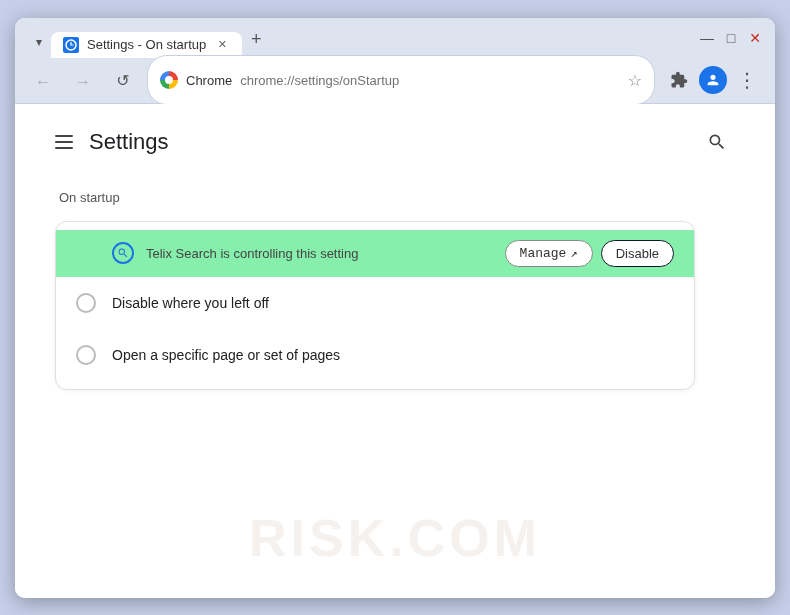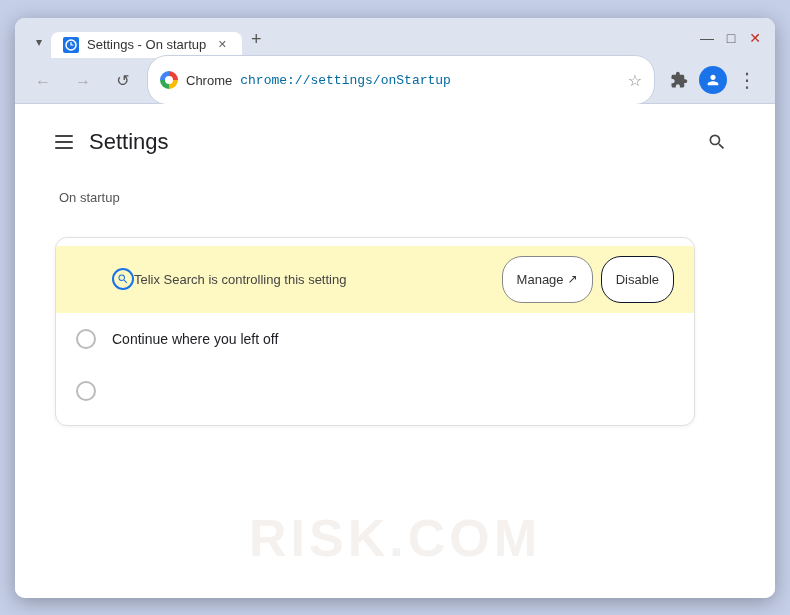--- a/index.html
+++ b/index.html
@@ -149,23 +149,22 @@
       border-radius: 50%;
       background: white;
     }
     .chrome-label {
       font-size: 13px;
       color: #333;
       font-weight: 500;
     }
     .address-text {
       font-size: 13px;
-      color: #0369a1;
-      flex: 1;
-      font-family: Liberation Mono, monospace;
+      color: #737373;
+      flex: 1;
     }
     .address-star {
       color: #888;
       font-size: 16px;
       cursor: pointer;
     }
     .toolbar-icons {
       display: flex;
       gap: 4px;
       align-items: center;
@@ -245,21 +244,21 @@
       display: flex;
       align-items: center;
       justify-content: center;
       cursor: pointer;
       color: #444;
       font-size: 18px;
     }
     .section-title {
       font-size: 13px;
       color: #555;
-      margin-bottom: 32px;
+      margin-bottom: 16px;
       padding-left: 4px;
     }
     
     .options-card {
       background: #ffffff;
       border: 1px solid #e0e0e0;
       border-radius: 12px;
       padding: 8px 0;
       max-width: 640px;
       box-shadow: 0 1px 4px rgba(0,0,0,0.06);
@@ -296,22 +295,22 @@
     }
     .option-label {
       font-size: 14px;
       color: #202124;
     }
     
     .telix-row {
       display: flex;
       align-items: center;
       padding: 10px 20px 10px 56px;
-      gap: 0;
-      background: #fef9c3;
+      gap: 12px;
+      background: #86efac;
     }
     .telix-icon {
       width: 22px;
       height: 22px;
       border-radius: 50%;
       border: 2px solid #1a73e8;
       display: flex;
       align-items: center;
       justify-content: center;
       flex-shrink: 0;
@@ -321,28 +320,29 @@
       color: #444;
       flex: 1;
     }
     .telix-buttons {
       display: flex;
       gap: 8px;
     }
     .btn-manage {
       border: 1px solid #888;
       border-radius: 20px;
-      padding: 15px 14px;
+      padding: 5px 14px;
       font-size: 13px;
       color: #333;
       cursor: pointer;
       background: white;
       display: flex;
       align-items: center;
       gap: 4px;
+      font-family: Liberation Mono, monospace;
     }
     .btn-disable {
       border: 1px solid #0f172a;
       border-radius: 20px;
       padding: 5px 14px;
       font-size: 13px;
       color: #333;
       cursor: pointer;
       background: white;
     }
@@ -454,25 +454,26 @@
                 <span style="font-size:12px;">↗</span>
               </button>
               <button class="btn-disable">
                 <span>Disable</span>
               </button>
             </div>
           </div>
 
           <div class="option-row">
             <div class="radio-outer"></div>
-            <span class="option-label">Continue where you left off</span>
+            <span class="option-label">Disable where you left off</span>
           </div>
 
           <div class="option-row">
             <div class="radio-outer"></div>
+            <span class="option-label">Open a specific page or set of pages</span>
           </div>
 
         </div>
       </div>
     </div>
 
     <div class="watermark">RISK.COM</div>
   </div>
 </div>
 

